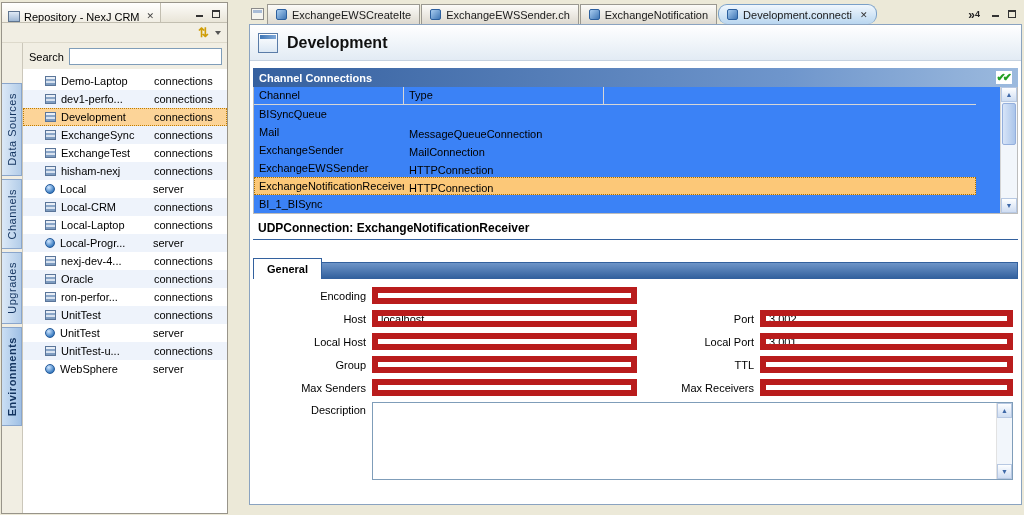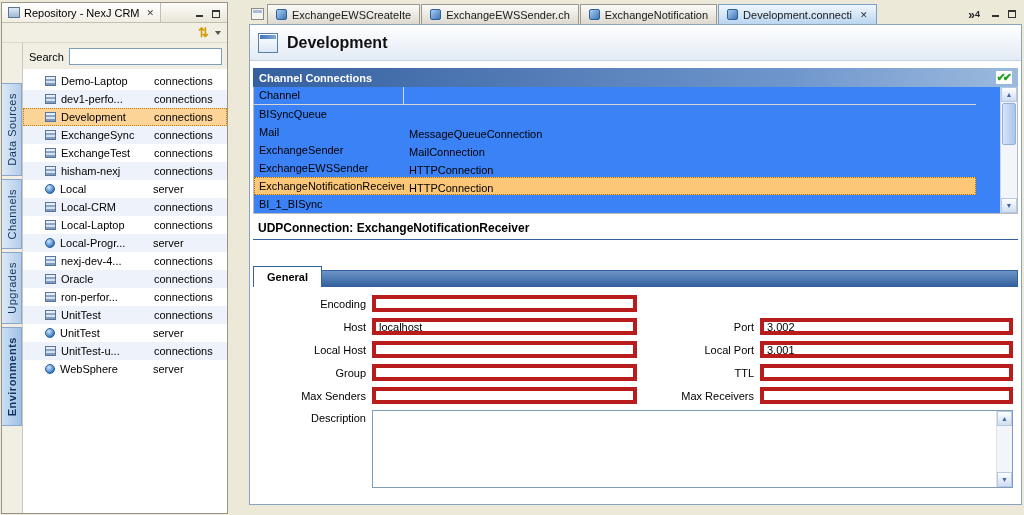--- a/index.html
+++ b/index.html
@@ -18,21 +18,21 @@
     position:absolute; left:1px; top:2px; width:227px; height:512px;
     border:1px solid #98948a; background:#f1eee3;
     display:flex; flex-direction:column;
   }
   .view-titlebar{
     height:20px; display:flex; align-items:center;
     background:linear-gradient(#fdfcf9,#e9e5d8);
     border-bottom:1px solid #c2beb0;
   }
   .view-tab{
-    height:100%; display:flex; align-items:center; gap:4px; padding:0 6px;
+    height:100%; display:flex; gap:4px; padding:8px 6px;
     background:linear-gradient(#ffffff,#f1eee4);
     border-right:1px solid #c2beb0;
   }
   .view-icon{ width:12px; height:11px; border:1px solid #5f7590;
     background:linear-gradient(#dfe9f4,#9fb8d4); }
   .view-close{ font-size:9px; color:#444; margin-left:3px; cursor:default;}
   .win-btns{ margin-left:auto; display:flex; gap:3px; padding-right:4px; align-items:center;}
   .win-btn{ width:14px; height:13px; display:flex; align-items:flex-end; justify-content:center; }
   .glyph-min{ width:7px; height:2px; background:#333; margin-bottom:2px;}
   .glyph-max{ width:8px; height:8px; border:1px solid #333; border-top:2px solid #333; margin-bottom:1px;}
@@ -74,21 +74,21 @@
   
   .editor{ position:absolute; left:249px; top:2px; right:2px; height:503px;
     display:flex; flex-direction:column;}
   .etab-bar{ height:22px; display:flex; align-items:flex-end; background:#ece9d8;}
   .etab-area-icon{ width:13px; height:12px; border:1px solid #8a8a8a; background:#f4f4f0;
     margin:0 3px 4px 2px; position:relative;}
   .etab-area-icon::before{ content:""; position:absolute; left:1px; right:1px; top:1px; height:3px; background:#a8bcd8;}
   .etab{ height:20px; display:flex; align-items:center; gap:5px; padding:0 8px;
     border:1px solid #9a9890; border-bottom:none; margin-right:1px;
     background:linear-gradient(#fcfbf8,#ddd9cf); white-space:nowrap; color:#1a1a1a;}
-  .etab.active{ background:linear-gradient(#f0f7fe,#b9d6ef); border-color:#7aa0c8;}
+  .etab.active{ background:linear-gradient(#f0f7fe,#b9d6ef); border-color:#7aa0c8;border-radius:9px;}
   .etab-ic{ flex:none; width:11px; height:11px; border-radius:2px; border:1px solid #2b5f9e;
     background:linear-gradient(135deg,#a9cdf0,#3f76b5);}
   .etab-close{ font-size:9px; color:#333; margin-left:3px;}
   .etab-chevron{ margin-left:auto; display:flex; align-items:flex-start; font-weight:bold; color:#222; padding-bottom:4px;}
   .etab-chevron .chev{ font-size:12px; line-height:10px;}
   .etab-chevron .cnt{ font-size:9px; line-height:9px;}
   .editor-winbtns{ display:flex; gap:3px; padding:0 3px 5px 8px; align-items:flex-end;}
 
   .editor-content{ flex:1; border:1px solid #8aa3c0; background:#fff;
     display:flex; flex-direction:column; min-height:0;}
@@ -123,33 +123,33 @@
     display:flex; flex-direction:column;}
   .sb-btn{ height:15px; display:flex; align-items:center; justify-content:center;
     font-size:7px; color:#3f69a8; background:linear-gradient(#fdfeff,#cfddf2); border:1px solid #b7c8e2;}
   .sb-track{ flex:1; position:relative;}
   .sb-thumb{ position:absolute; left:1px; right:1px; top:1px; height:42px;
     background:linear-gradient(90deg,#d7e4f8,#abc5ea); border:1px solid #94afdd; border-radius:2px;}
 
   .detail-title{ margin:4px 3px 0 3px; padding:3px 5px 4px 5px; font-size:12px; font-weight:bold;
     border-bottom:1px solid #33619e;}
 
-  .gen-row{ height:24px; margin:23px 3px 0 3px; display:flex; align-items:flex-end;}
+  .gen-row{ height:24px; margin:15px 3px 0 3px; display:flex; align-items:flex-end;}
   .gen-tab{ height:21px; display:flex; align-items:center; padding:0 13px; font-weight:bold;
     border:1px solid #33619e; border-bottom:none; background:#fff; position:relative; z-index:2;}
   .gen-band{ flex:1; height:17px; background:linear-gradient(#6e95c8,#33619e);
     border:1px solid #33619e; border-left:none;}
 
   .form-area{ flex:1; padding-top:8px; background:#fff; min-height:0;}
   .frow{ display:flex; align-items:center; height:17px; margin-bottom:6px;}
   .frow-desc{ display:flex; align-items:flex-start; margin-bottom:0;}
   .flabel{ width:122px; text-align:right; padding-right:6px; white-space:nowrap;}
   .flabel-r{ width:120px; text-align:right; padding-right:6px; white-space:nowrap;}
   .fspacer{ flex:1;}
-  .finput{ width:265px; height:17px; border:4px solid #b91c1c; padding:0 3px;
+  .finput{ width:265px; height:17px; border:6px solid #b91c1c; padding:0 3px;
     font:11px "Liberation Sans",sans-serif; background:#fff;}
   .finput-r{ width:253px; margin-right:8px;}
   .desc-box{ flex:1; height:78px; margin-right:8px; border:1px solid #7f9db9; background:#fff; position:relative;}
   .desc-sb{ position:absolute; top:0; right:0; bottom:0; width:16px; background:#f2f6fb;
     border-left:1px solid #e2e2e2; display:flex; flex-direction:column; justify-content:space-between;}
 </style>
 </head>
 <body>
 
 <div class="left-panel">
@@ -327,20 +327,21 @@
 
     <div class="section-bar">
       <span>Channel Connections</span>
       <span class="section-checks">✔✔</span>
     </div>
 
     <div class="table-wrap">
       <div class="table-main">
         <div class="thead">
           <span class="th th-channel">Channel</span>
+          <span class="th th-type">Type</span>
           <span class="th th-rest"></span>
         </div>
         <div class="tbody" id="chan-tbody">
             <div class="ctr">
               <span class="td-channel">BISyncQueue</span>
               <span class="td-type">MessageQueueConnection</span>
             </div>
             <div class="ctr">
               <span class="td-channel">Mail</span>
               <span class="td-type">MailConnection</span>

